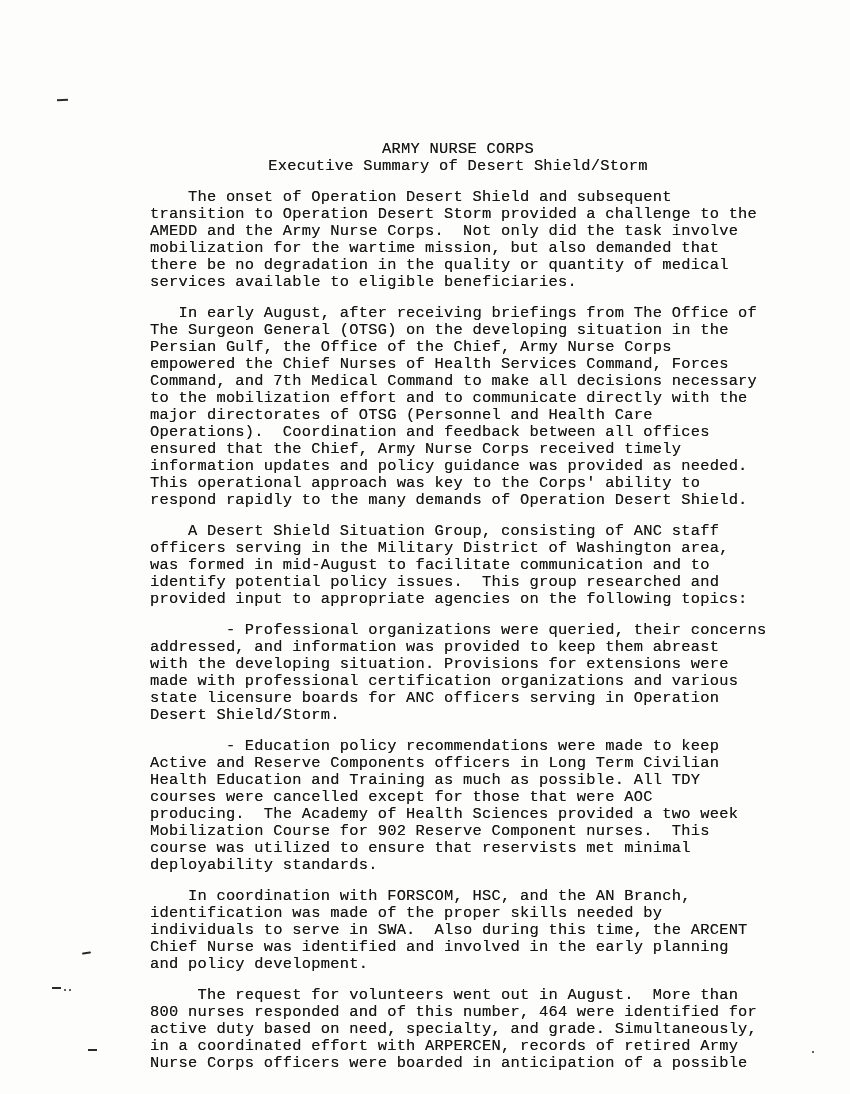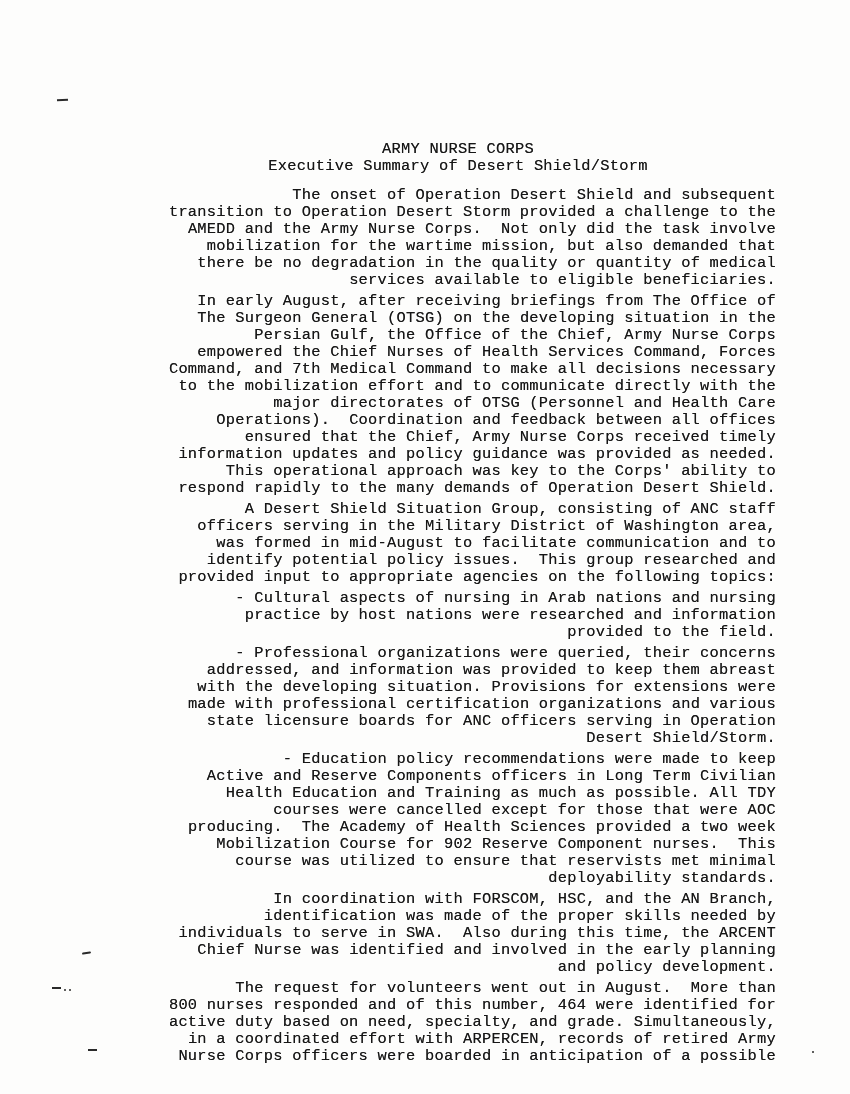--- a/index.html
+++ b/index.html
@@ -28,22 +28,21 @@
     text-shadow: 0 0 0.6px rgba(20,20,20,0.65);
     font-family: Liberation Mono, monospace;
   }
   .doc-title {
     white-space: pre;
     text-align: center;
     margin: 0 0 12px 0;
   }
   .para {
     white-space: pre;
-    margin: 4px;
-    text-align: right;
+    margin: 14px;
   }
   .mark {
     position: absolute;
     background: #2a2a2a;
   }
   .mark.dot {
     border-radius: 50%;
   }
 </style>
 </head>
@@ -71,23 +70,20 @@
 Operations).  Coordination and feedback between all offices
 ensured that the Chief, Army Nurse Corps received timely
 information updates and policy guidance was provided as needed.
 This operational approach was key to the Corps' ability to
 respond rapidly to the many demands of Operation Desert Shield.</div>
     <div class="para">    A Desert Shield Situation Group, consisting of ANC staff
 officers serving in the Military District of Washington area,
 was formed in mid-August to facilitate communication and to
 identify potential policy issues.  This group researched and
 provided input to appropriate agencies on the following topics:</div>
-    <div class="para">        - Cultural aspects of nursing in Arab nations and nursing
-practice by host nations were researched and information
-provided to the field.</div>
     <div class="para">        - Professional organizations were queried, their concerns
 addressed, and information was provided to keep them abreast
 with the developing situation. Provisions for extensions were
 made with professional certification organizations and various
 state licensure boards for ANC officers serving in Operation
 Desert Shield/Storm.</div>
     <div class="para">        - Education policy recommendations were made to keep
 Active and Reserve Components officers in Long Term Civilian
 Health Education and Training as much as possible. All TDY
 courses were cancelled except for those that were AOC

